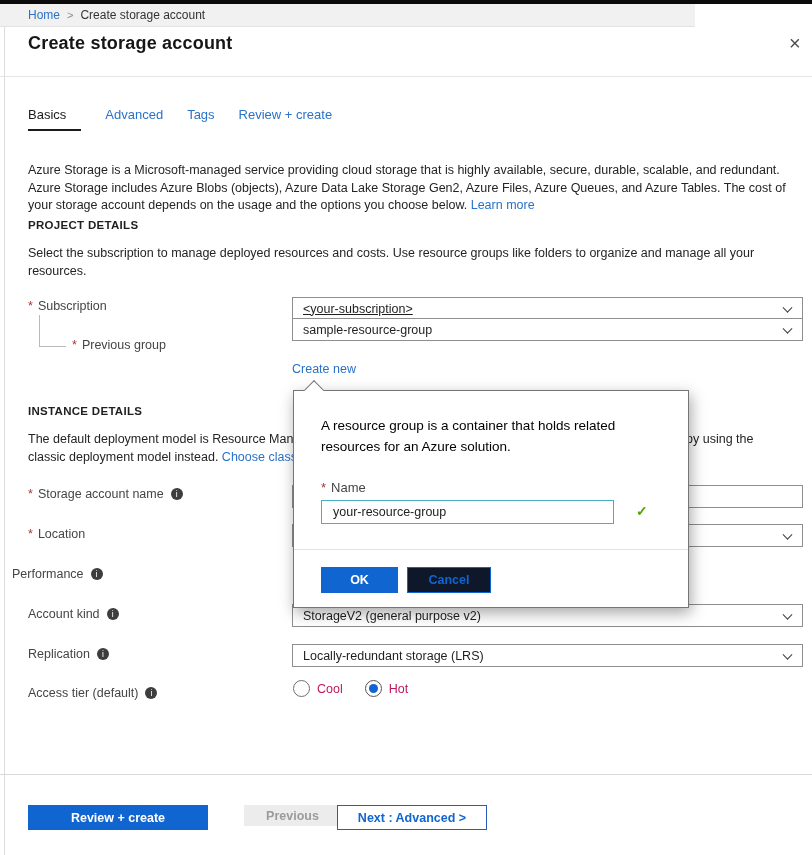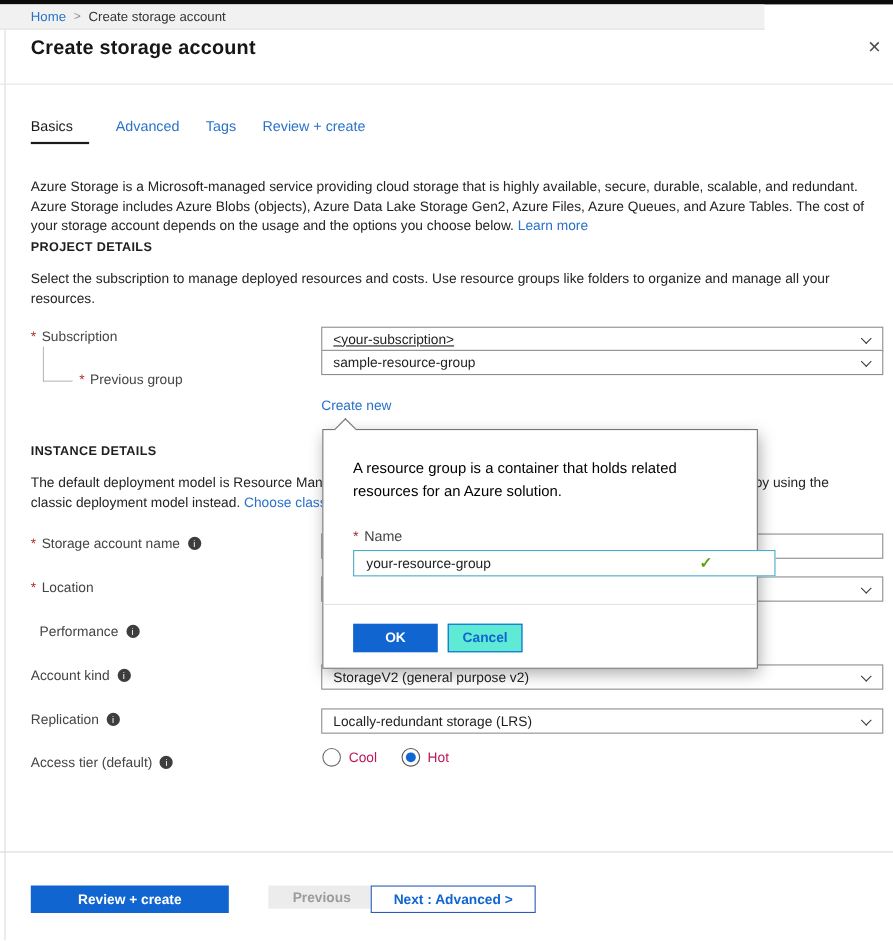--- a/index.html
+++ b/index.html
@@ -51,26 +51,26 @@
   .radio .dot { display:none; width:9px; height:9px; border-radius:50%; background:#1065d0; }
   .radio.selected { border-color:#555; }
   .radio.selected .dot { display:block; }
   .radio-gap { width:22px; }
 
   
   .popup { left:293px; top:390px; width:396px; height:218px; background:#fff; border:1px solid #757575; box-shadow:2px 5px 14px rgba(0,0,0,0.35); z-index:10; }
   .popup-arrow { position:absolute; left:13px; top:-8px; width:14px; height:14px; background:#fff; border-left:1px solid #757575; border-top:1px solid #757575; transform:rotate(45deg); }
   .popup-desc { position:absolute; left:27px; top:24px; width:350px; font-size:13.5px; color:#000000; line-height:21px; }
   .popup-name-label { position:absolute; left:27px; top:89px; font-size:13px; color:#454545; display:flex; }
-  .popup-input { position:absolute; left:27px; top:109px; width:384px; height:24px; border:1px solid #48aec5; background:#fff; font-family:"Liberation Sans", sans-serif; font-size:12.5px; color:#222; padding:0 28px 0 11px; outline:none; }
+  .popup-input { position:absolute; left:27px; top:109px; width:293px; height:24px; border:1px solid #48aec5; background:#fff; font-family:"Liberation Sans", sans-serif; font-size:12.5px; color:#222; padding:0 28px 0 11px; outline:none; }
   .popup-check { position:absolute; left:342px; top:112px; color:#57a300; font-size:14px; font-weight:bold; }
   .popup-divider { position:absolute; left:0; top:158px; width:100%; height:1px; background:#e3e3e3; }
   .btn { display:flex; align-items:center; justify-content:center; font-size:12.5px; font-weight:bold; cursor:pointer; }
   .btn-ok { position:absolute; left:27px; top:176px; width:77px; height:26px; background:#1065d0; color:#fff; }
-  .btn-cancel { position:absolute; left:113px; top:176px; width:68px; height:26px; background:#5eead4; border:1px solid #1065d0; color:#1065d0; }
+  .btn-cancel { position:absolute; left:113px; top:176px; width:84px; height:26px; background:#0f172a; border:1px solid #1065d0; color:#1065d0; }
 
   
   .footer-divider { left:0; top:774px; width:812px; height:1px; background:#d9d9d9; }
   .btn-review { left:28px; top:805px; width:180px; height:25px; background:#1065d0; color:#fff; }
   .btn-previous { left:244px; top:805px; width:97px; height:21px; background:#ececec; color:#9b9b9b; }
   .btn-next { left:337px; top:805px; width:150px; height:25px; background:#fff; border:1px solid #2a5bb8; color:#1065d0; }
 </style>
 </head>
 <body>
 
@@ -143,21 +143,21 @@
 
 <div class="abs field-label" style="left:28px; top:527px;">
   <span class="req">*</span>
   <span>Location</span>
 </div>
 <div class="abs dropdown" style="top:524px;">
   <span></span>
   <span class="chev"></span>
 </div>
 
-<div class="abs field-label" style="left:36px; top:567px;">
+<div class="abs field-label" style="left:12px; top:567px;">
   <span>Performance</span>
   <span class="info-icon">i</span>
 </div>
 
 <div class="abs field-label" style="left:28px; top:607px;">
   <span>Account kind</span>
   <span class="info-icon">i</span>
 </div>
 <div class="abs dropdown" style="top:604px;">
   <span>StorageV2 (general purpose v2)</span>

